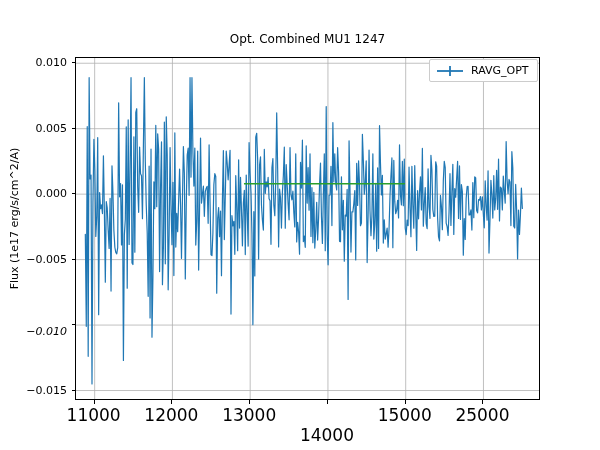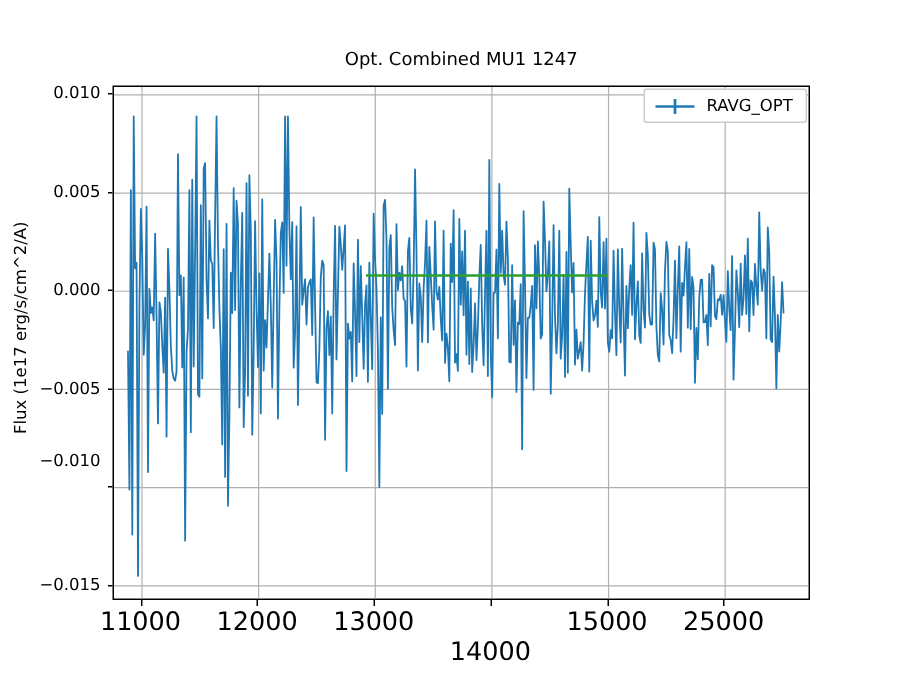--- a/index.html
+++ b/index.html
@@ -122,21 +122,21 @@
 
 <div id="figure">
 
   <div id="chart-title">Opt. Combined MU1 1247</div>
 
   <div id="ytick-col">
       <div class="ytick-label" style="top: 62.2366px;">0.010</div>
       <div class="ytick-label" style="top: 127.695px;">0.005</div>
       <div class="ytick-label" style="top: 193.153px;">0.000</div>
       <div class="ytick-label" style="top: 258.611px;">−0.005</div>
-      <div class="ytick-label" style="top: 307px;">−0.010</div>
+      <div class="ytick-label" style="top: 331px; font-style: italic;">−0.010</div>
       <div class="ytick-label" style="top: 389.527px;">−0.015</div>
     </div>
 
   <div id="plot-area">
     <svg id="plot-svg" width="465" height="343">
         <line x1="18.662207357859533" y1="0" x2="18.662207357859533" y2="343" stroke="#b0b0b0" stroke-width="0.8"></line>
         <line x1="96.42140468227424" y1="0" x2="96.42140468227424" y2="343" stroke="#b0b0b0" stroke-width="0.8"></line>
         <line x1="174.18060200668896" y1="0" x2="174.18060200668896" y2="343" stroke="#b0b0b0" stroke-width="0.8"></line>
         <line x1="251.93979933110367" y1="0" x2="251.93979933110367" y2="343" stroke="#b0b0b0" stroke-width="0.8"></line>
         <line x1="329.6989966555184" y1="0" x2="329.6989966555184" y2="343" stroke="#b0b0b0" stroke-width="0.8"></line>

